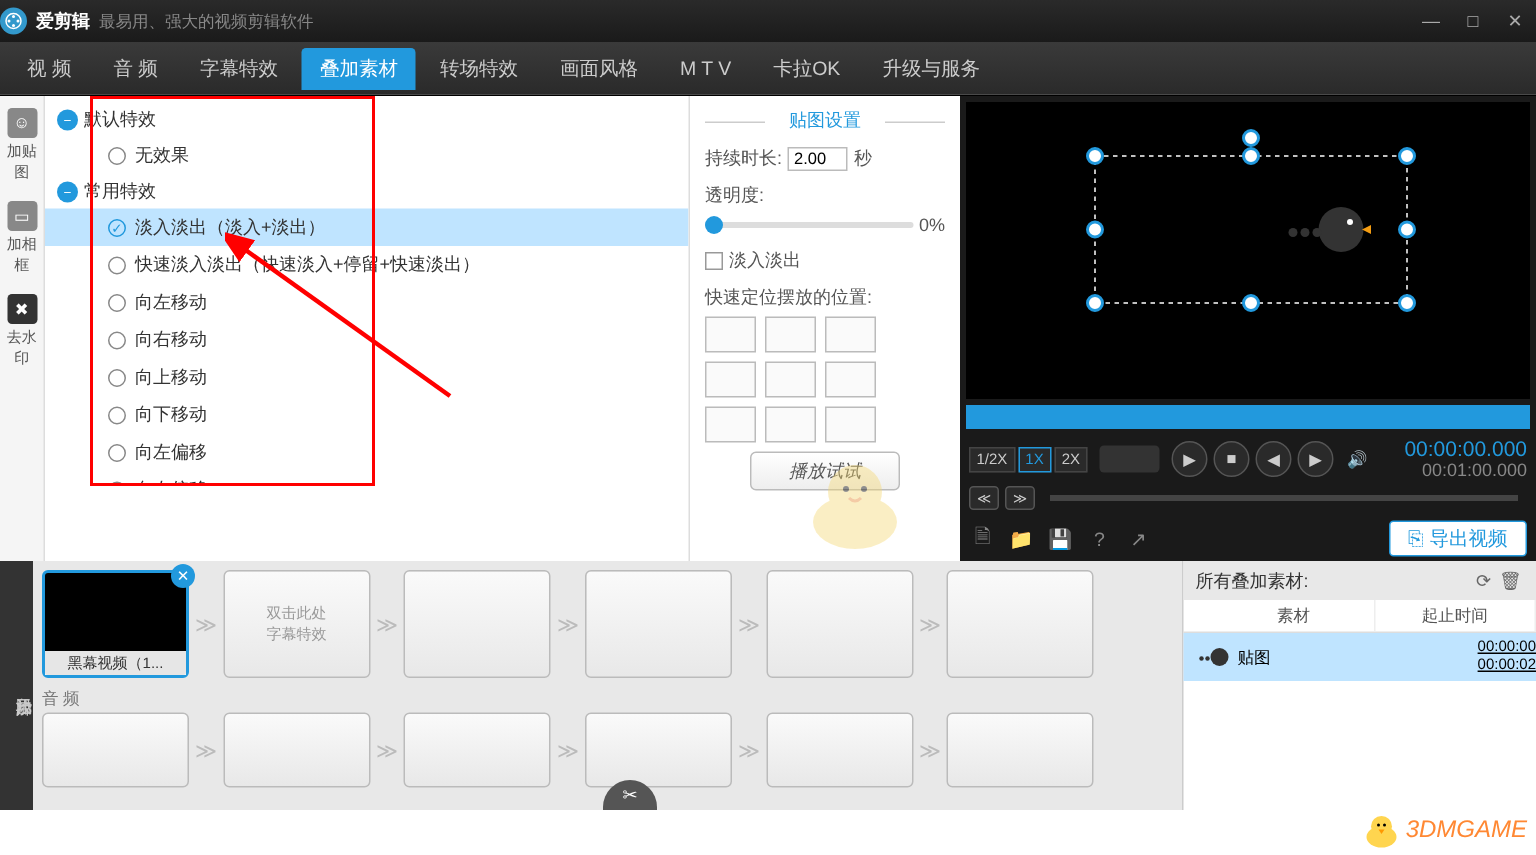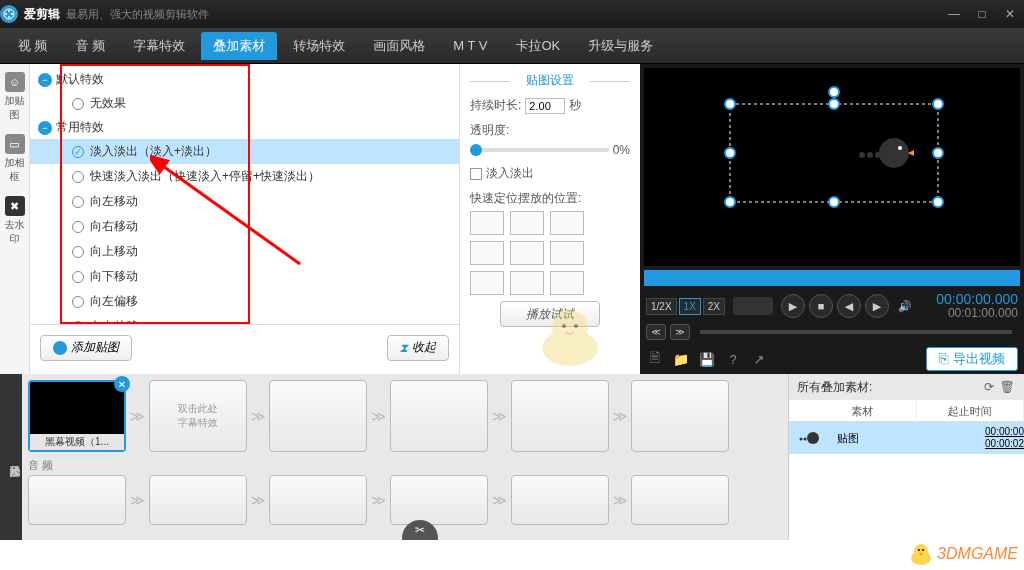--- a/index.html
+++ b/index.html
@@ -83,21 +83,21 @@
 .audio-label { font-size: 11px; color: #777; margin: 2px 0; }
 .scissors { position: absolute; bottom: 0; left: 380px; width: 36px; height: 20px; background: #555; border-radius: 18px 18px 0 0; color: #fff; display: flex; align-items: center; justify-content: center; font-size: 12px; }
 
 .overlay-panel { width: 236px; background: #fff; border-left: 1px solid #ccc; }
 .overlay-head { height: 26px; background: #e8e8e8; display: flex; align-items: center; padding: 0 8px; font-size: 12px; color: #333; }
 .overlay-head .sp { flex: 1; }
 .overlay-head .ibtn { width: 18px; color: #666; cursor: pointer; text-align: center; }
 .overlay-cols { display: flex; height: 22px; border-bottom: 1px solid #ddd; font-size: 11px; color: #555; padding-left: 20px; }
 .overlay-cols > div { flex: 1; text-align: center; line-height: 22px; border-right: 1px solid #eee; }
 .overlay-item { display: flex; height: 32px; background: #bfe4ff; font-size: 11px; align-items: center; cursor: pointer; }
-.overlay-item .c1 { width: 50%; display: flex; align-items: center; gap: 16px; padding-left: 8px; }
+.overlay-item .c1 { width: 50%; display: flex; align-items: center; gap: 4px; padding-left: 8px; }
 .overlay-item .c2 { width: 50%; text-align: right; font-size: 10px; line-height: 1.2; text-decoration: underline; }
 
 .watermark { position: absolute; bottom: 4px; right: 6px; font-size: 16px; font-weight: normal; color: #ff8833; font-style: italic; z-index: 50; display: flex; align-items: center; gap: 2px; }
 .wm-chick { width: 28px; height: 24px; }
 </style>
 </head>
 <body>
 
 <div class="titlebar">
   <div class="logo">
@@ -162,31 +162,20 @@
         <div class="effect-group"><span class="chev">−</span>常用特效</div>
         <div class="effect-item selected"><span class="radio"></span>淡入淡出（淡入+淡出）</div>
         <div class="effect-item"><span class="radio"></span>快速淡入淡出（快速淡入+停留+快速淡出）</div>
         <div class="effect-item"><span class="radio"></span>向左移动</div>
         <div class="effect-item"><span class="radio"></span>向右移动</div>
         <div class="effect-item"><span class="radio"></span>向上移动</div>
         <div class="effect-item"><span class="radio"></span>向下移动</div>
         <div class="effect-item"><span class="radio"></span>向左偏移</div>
         <div class="effect-item"><span class="radio"></span>向右偏移</div>
       </div>
-    <div class="effects-footer">
-      <div class="btn">
-        <div class="bicon"></div>
-        <span>添加贴图</span>
-      </div>
-      <div style="flex:1"></div>
-      <div class="btn">
-        <span style="color:#2299dd">⧗</span>
-        <span>收起</span>
-      </div>
-    </div>
   </div>
 
   <div class="settings-panel">
     <div class="settings-title">贴图设置</div>
     <div class="setting-row">
       <span>持续时长:</span>
       <input type="text" value="2.00" style="">
       <span>秒</span>
     </div>
     <div style="margin-bottom:4px">透明度:</div>

